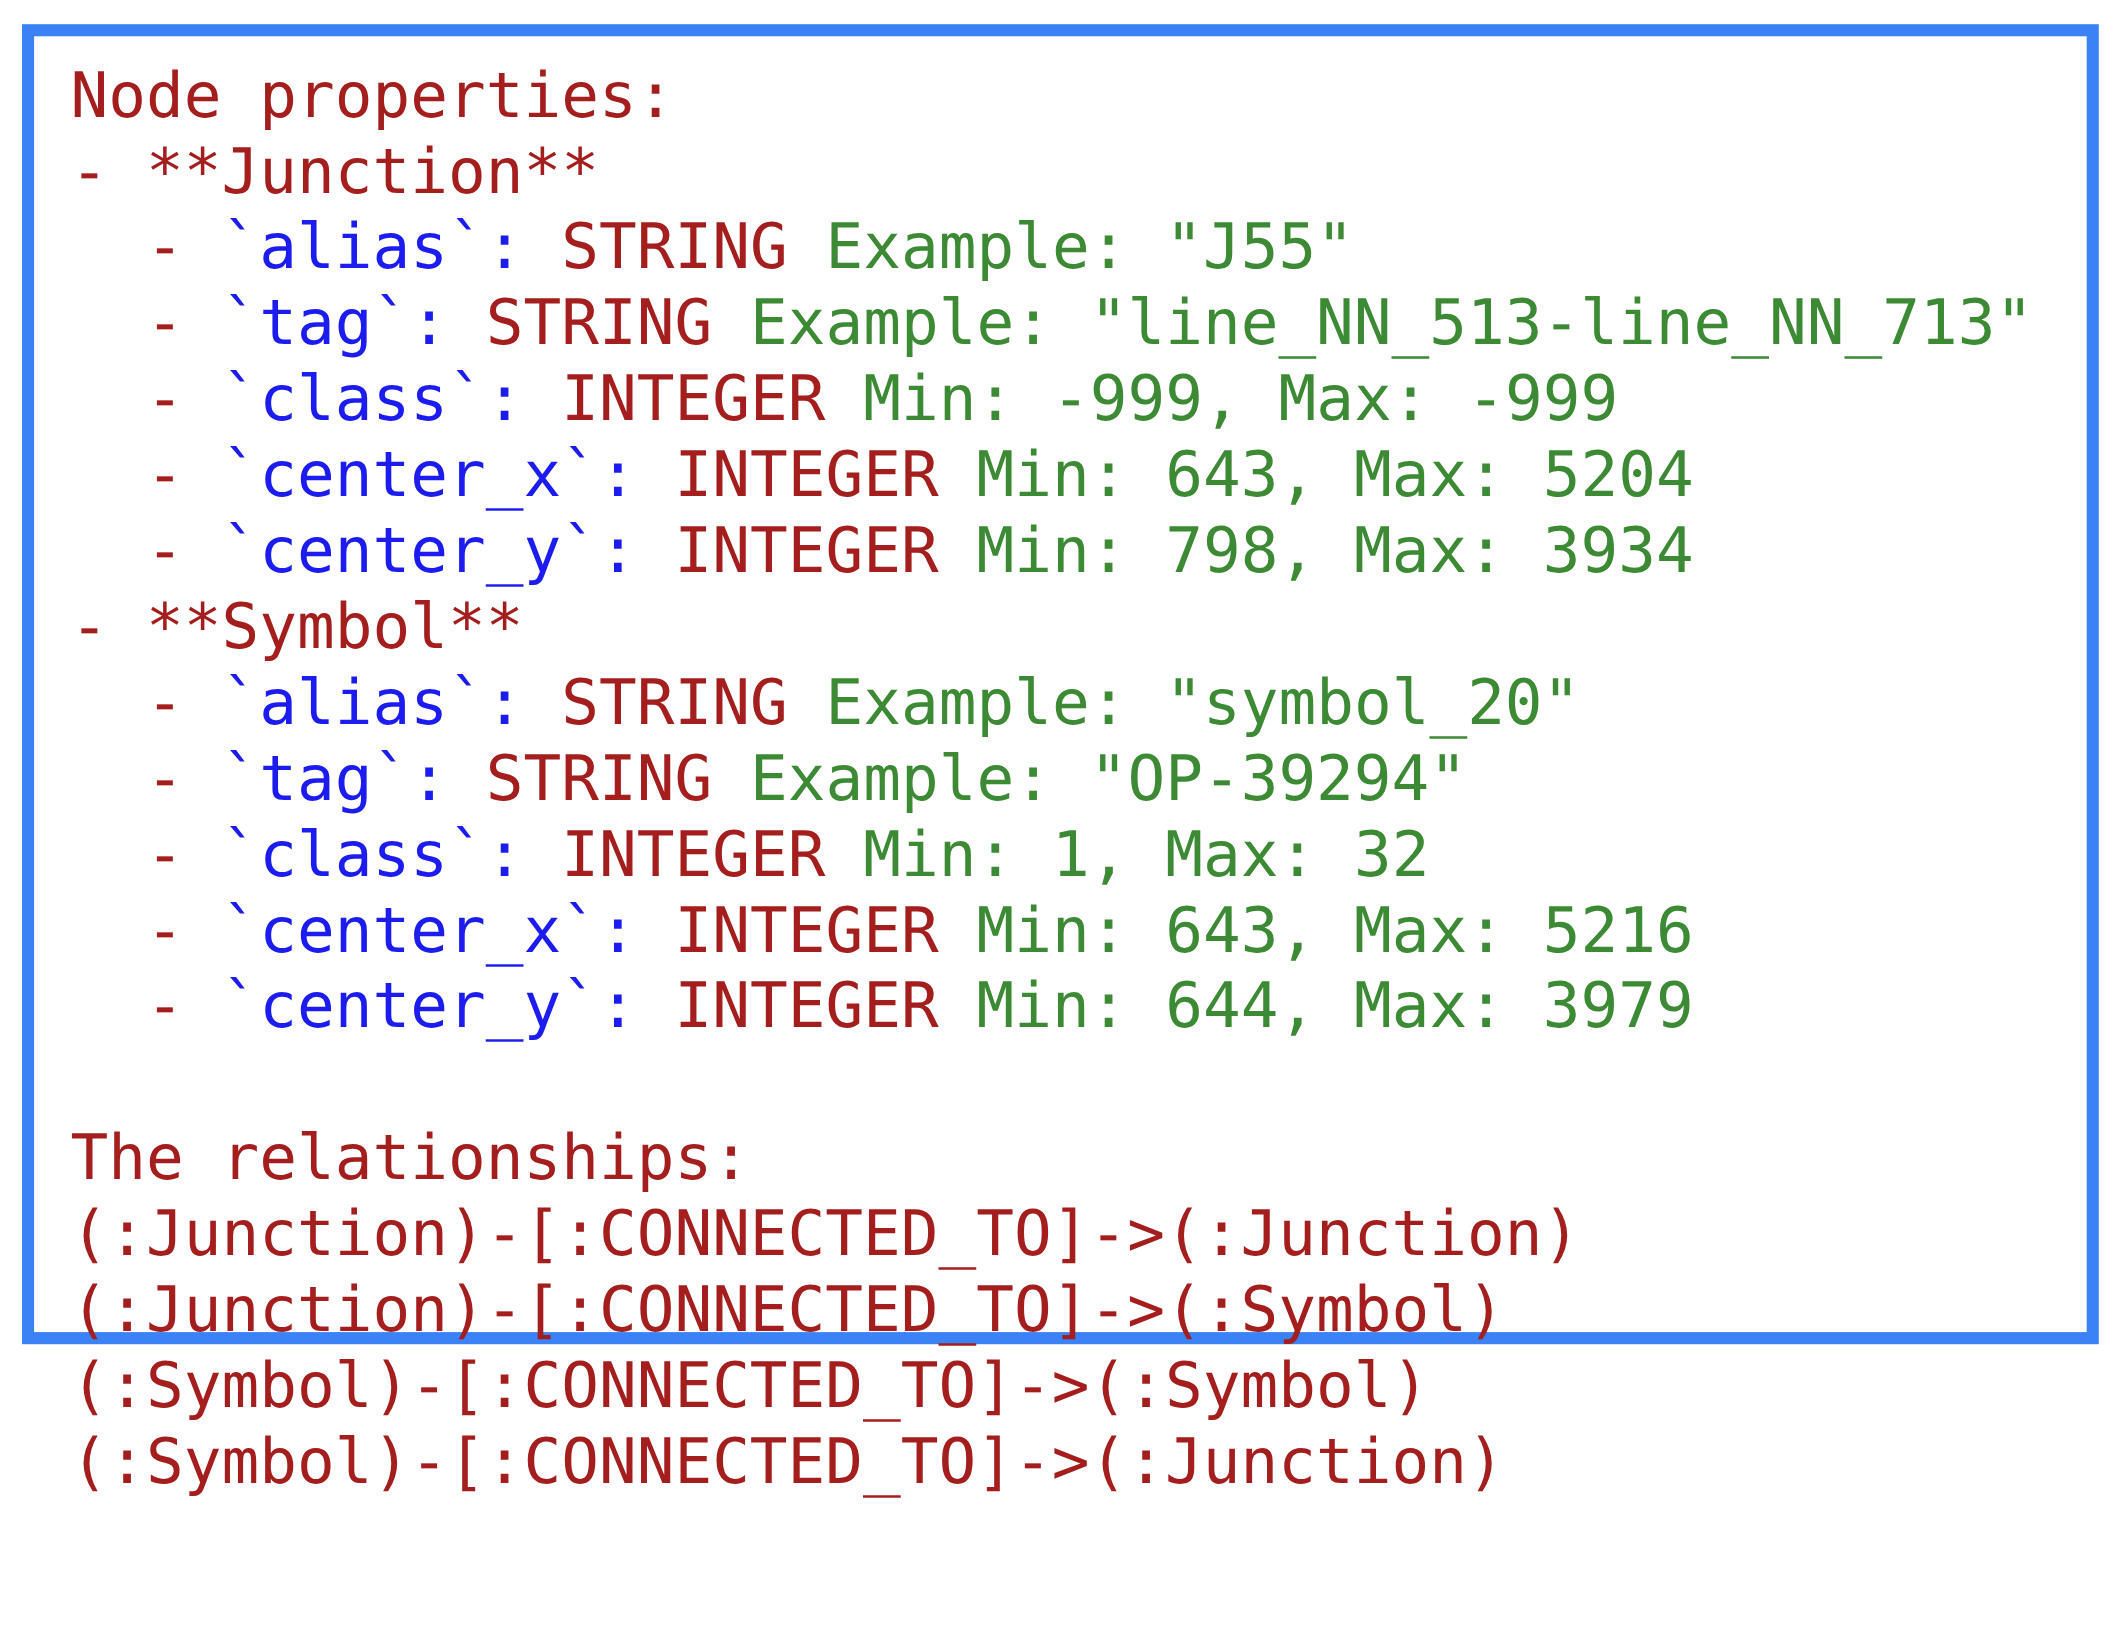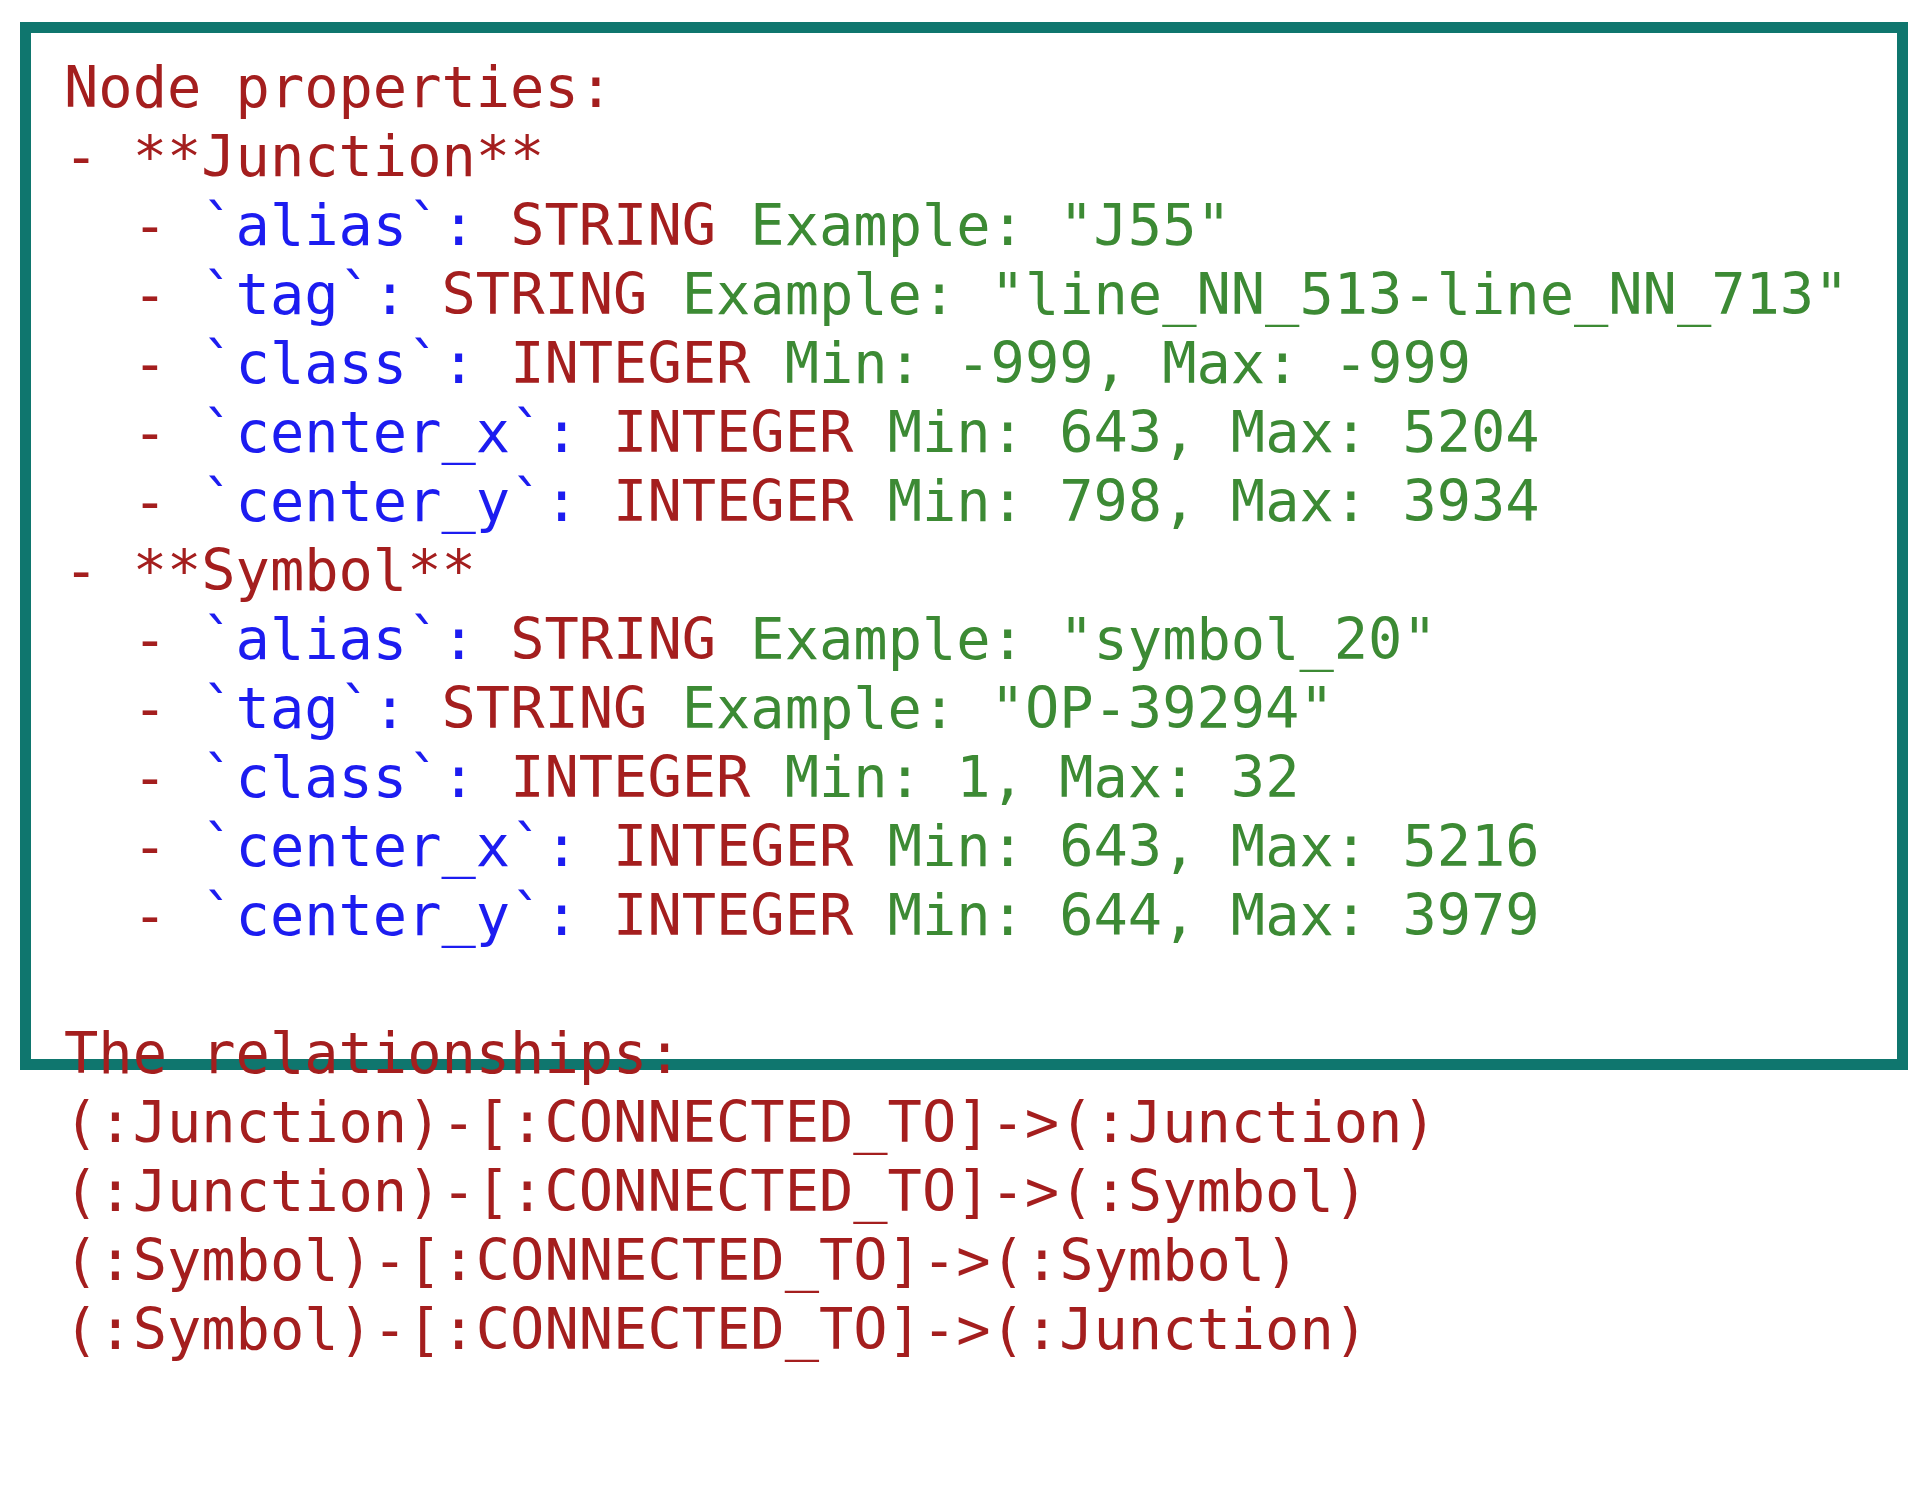--- a/index.html
+++ b/index.html
@@ -8,23 +8,23 @@
     background: #ffffff;
     width: 1928px;
     height: 1488px;
     overflow: hidden;
   }
   .frame {
     position: absolute;
     left: 20px;
     top: 22px;
     width: 1888px;
-    height: 1048px;
+    height: 1200px;
     box-sizing: border-box;
-    border: 11px solid #0f766e;
+    border: 11px solid #3b82f6;
     background: #ffffff;
   }
   .code {
     margin: 0;
     padding: 20px 0 0 33px;
     font-family: "DejaVu Sans Mono", "Liberation Mono", monospace;
     font-size: 57px;
     line-height: 69px;
     white-space: pre;
     overflow: hidden;

